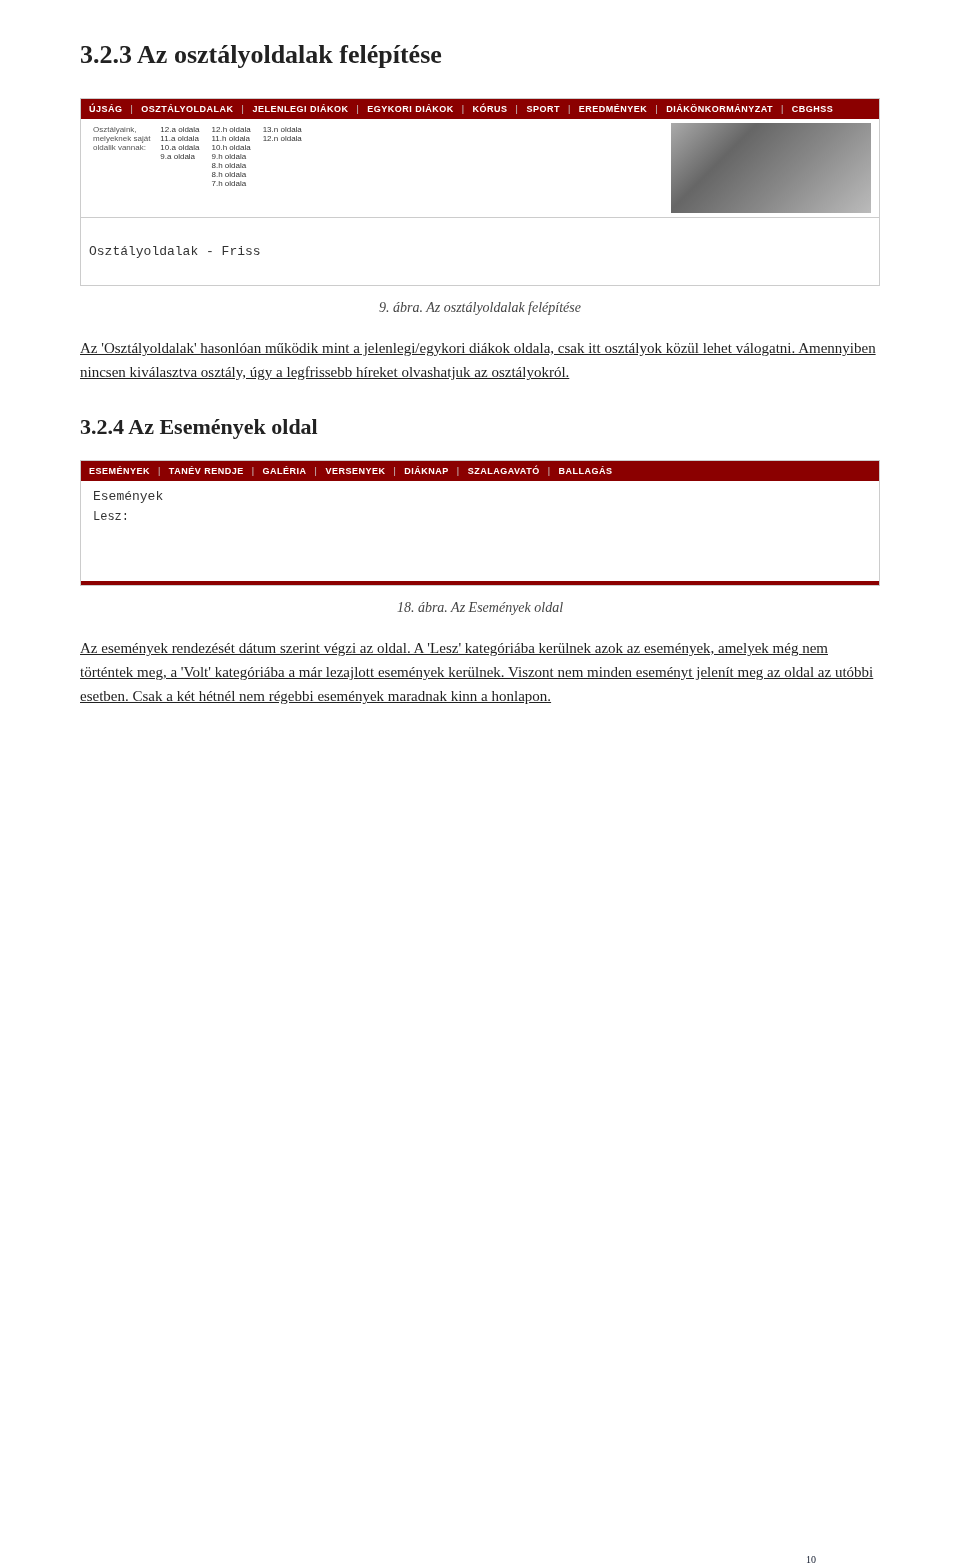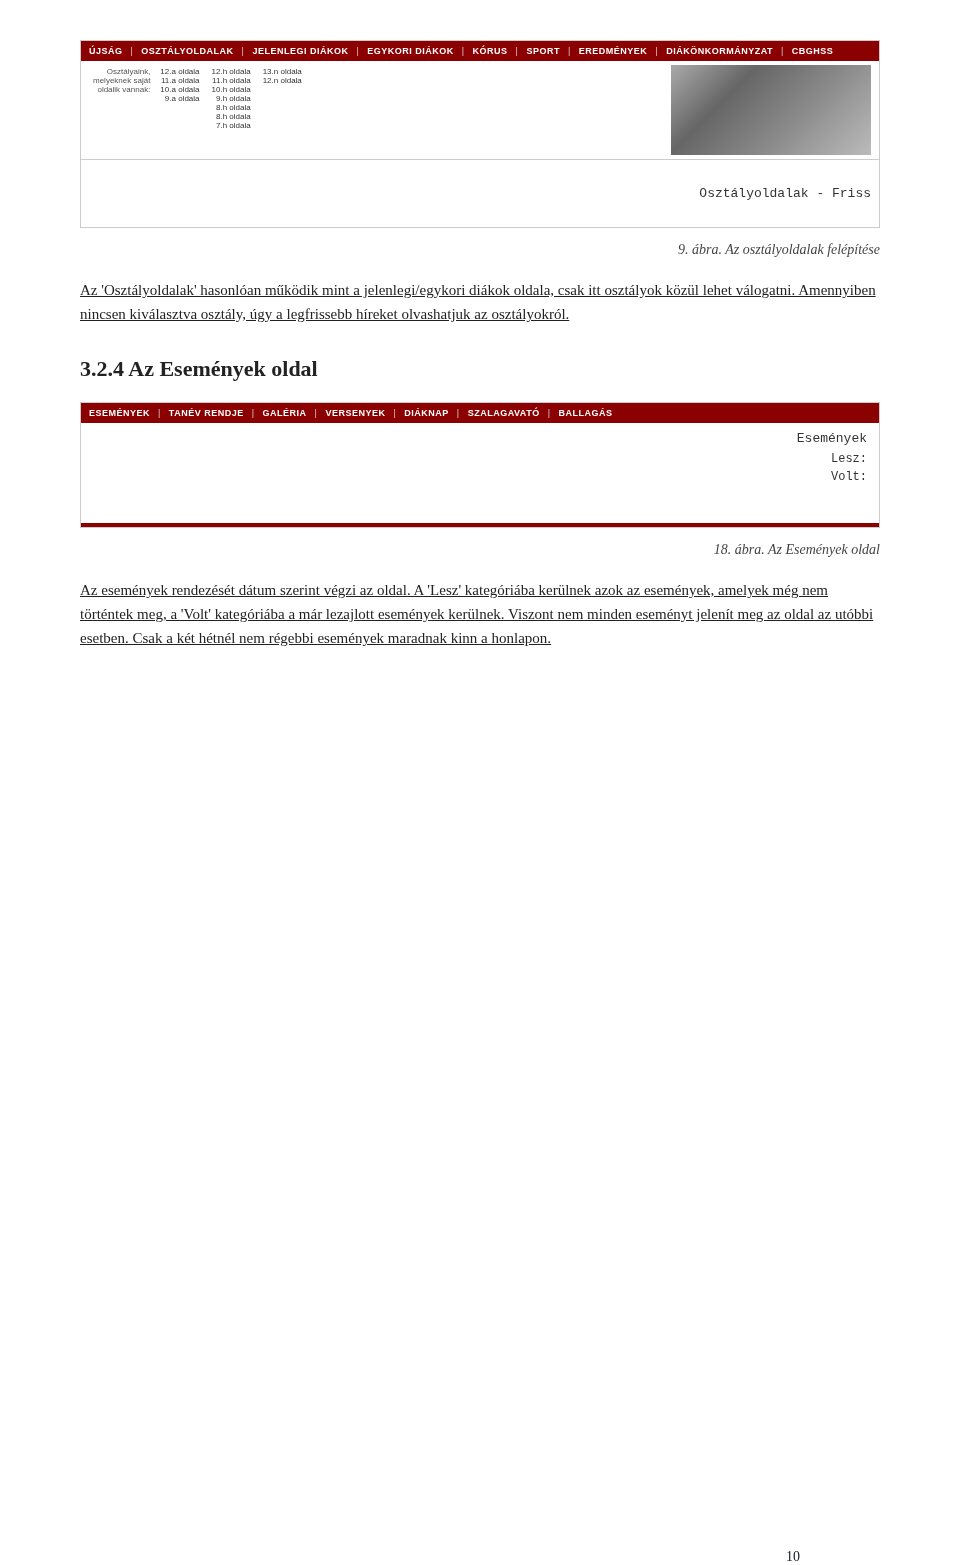--- a/index.html
+++ b/index.html
@@ -23,21 +23,20 @@
       margin-bottom: 28px;
       color: #222;
     }
 
     
     .screenshot-box {
       border: 1px solid #ccc;
       margin-bottom: 14px;
       background: #4d7c0f;
       overflow: hidden;
-      text-align: right;
     }
 
     .nav-bar {
       background: #8b0000;
       padding: 5px 8px;
       display: flex;
       gap: 8px;
       flex-wrap: wrap;
     }
 
@@ -62,21 +61,21 @@
     }
 
     .content-area .fresh-title {
       font-family: 'Courier New', monospace;
       font-size: 13px;
       color: #333;
       padding: 4px 0;
     }
 
     .figure-caption {
-      text-align: right;
+      text-align: center;
       font-style: italic;
       font-size: 14px;
       color: #444;
       margin-bottom: 20px;
       margin-top: 6px;
     }
 
     .body-text {
       font-size: 15px;
       line-height: 1.6;
@@ -138,35 +137,36 @@
 
     .bottom-border {
       height: 4px;
       background: #8b0000;
       margin-top: 0;
     }
 
     .page-number {
       position: absolute;
       bottom: 40px;
-      right: 80px;
-      font-size: 14px;
+      right: 64px;
+      font-size: 10px;
       color: #0f172a;
     }
 
     .outer-wrapper {
       position: relative;
       min-height: 1565px;
     }
   </style>
 </head>
 <body>
 
 <div class="outer-wrapper">
 
+  <h1 class="page-title">3.2.3  Az osztályoldalak felépítése</h1>
 
   <div class="screenshot-box">
 
     <div class="nav-bar">
       <span>ÚJSÁG</span>
       <span class="separator">|</span>
       <span>OSZTÁLYOLDALAK</span>
       <span class="separator">|</span>
       <span>JELENLEGI DIÁKOK</span>
       <span class="separator">|</span>
@@ -231,21 +231,20 @@
       <span>DIÁKNAP</span>
       <span style="color:#ccc; font-weight:normal;">|</span>
       <span>SZALAGAVATÓ</span>
       <span style="color:#ccc; font-weight:normal;">|</span>
       <span>BALLAGÁS</span>
     </div>
 
     <div class="esemenyek-content">
       <div class="e-title">Események</div>
       <div class="e-label">Lesz:</div>
-      <div class="e-label">Volt:</div>
     </div>
 
     <div class="bottom-border"></div>
   </div>
 
   <div class="figure-caption">18. ábra. Az Események oldal</div>
 
   <p class="body-text">Az események rendezését dátum szerint végzi az oldal. A 'Lesz' kategóriába kerülnek azok az események, amelyek még nem történtek meg, a 'Volt' kategóriába a már lezajlott események kerülnek. Viszont nem minden eseményt jelenít meg az oldal az utóbbi esetben. Csak a két hétnél nem régebbi események maradnak kinn a honlapon.</p>
 
   <div class="page-number">10</div>

